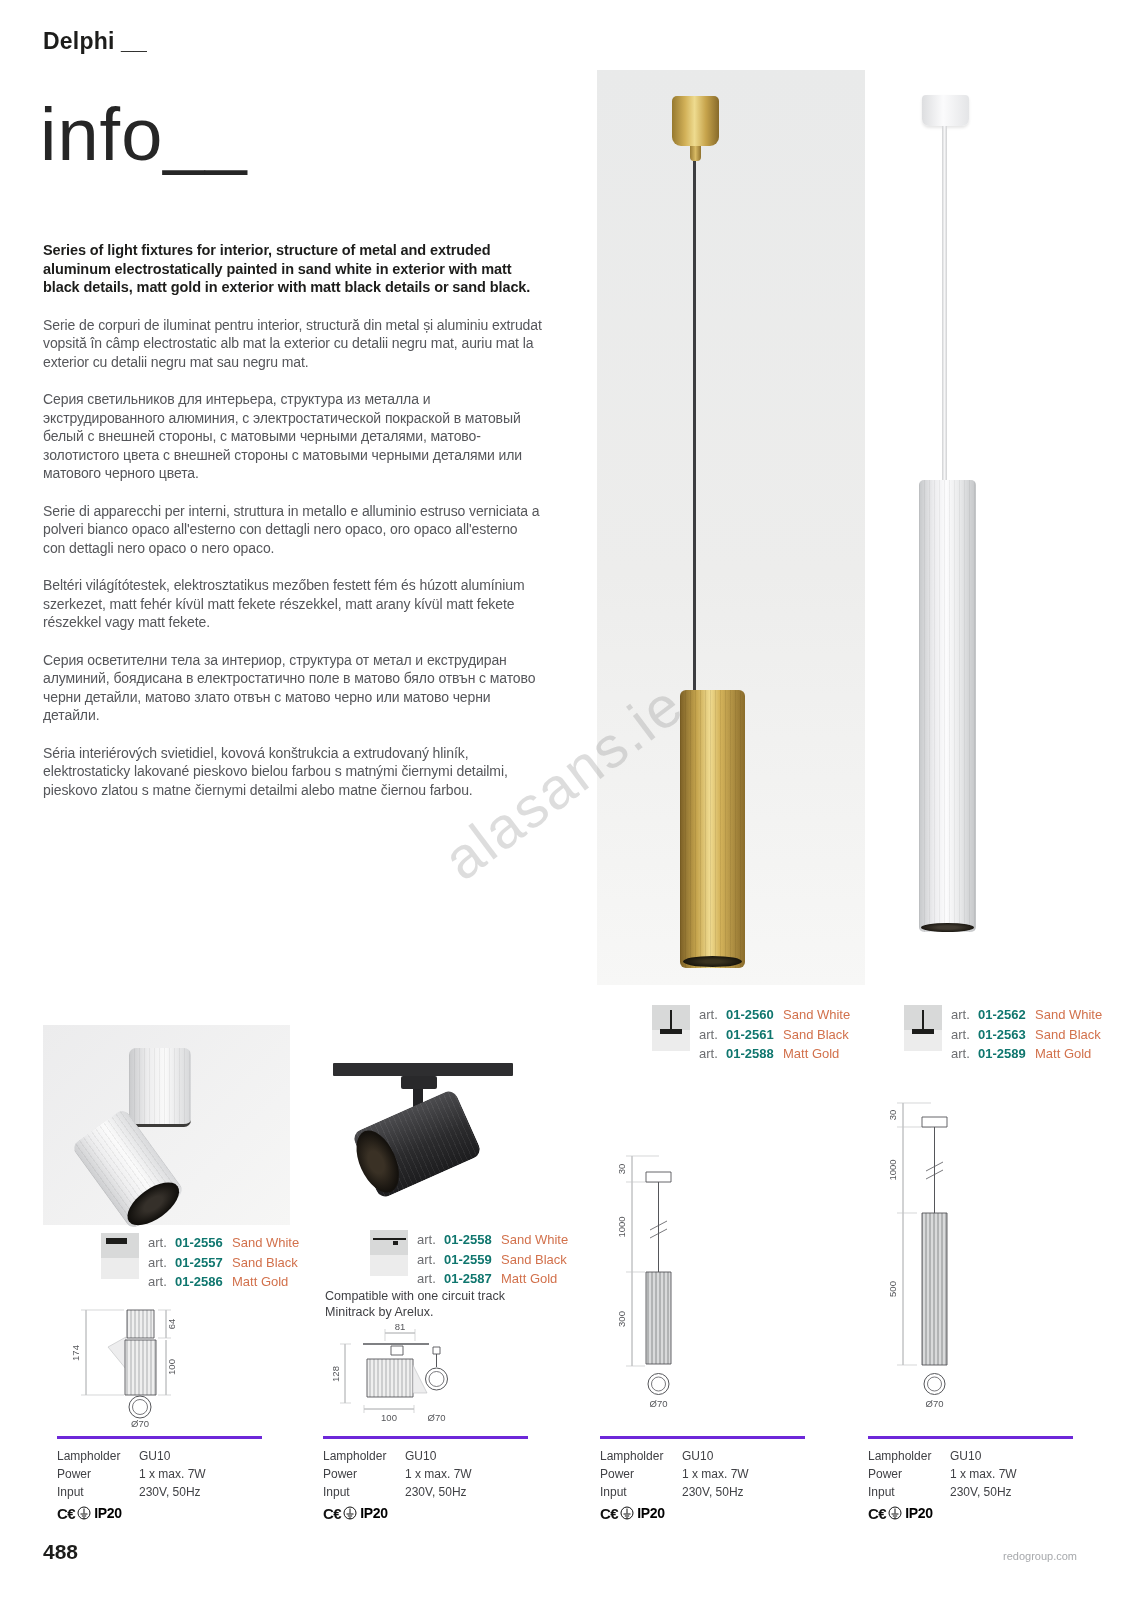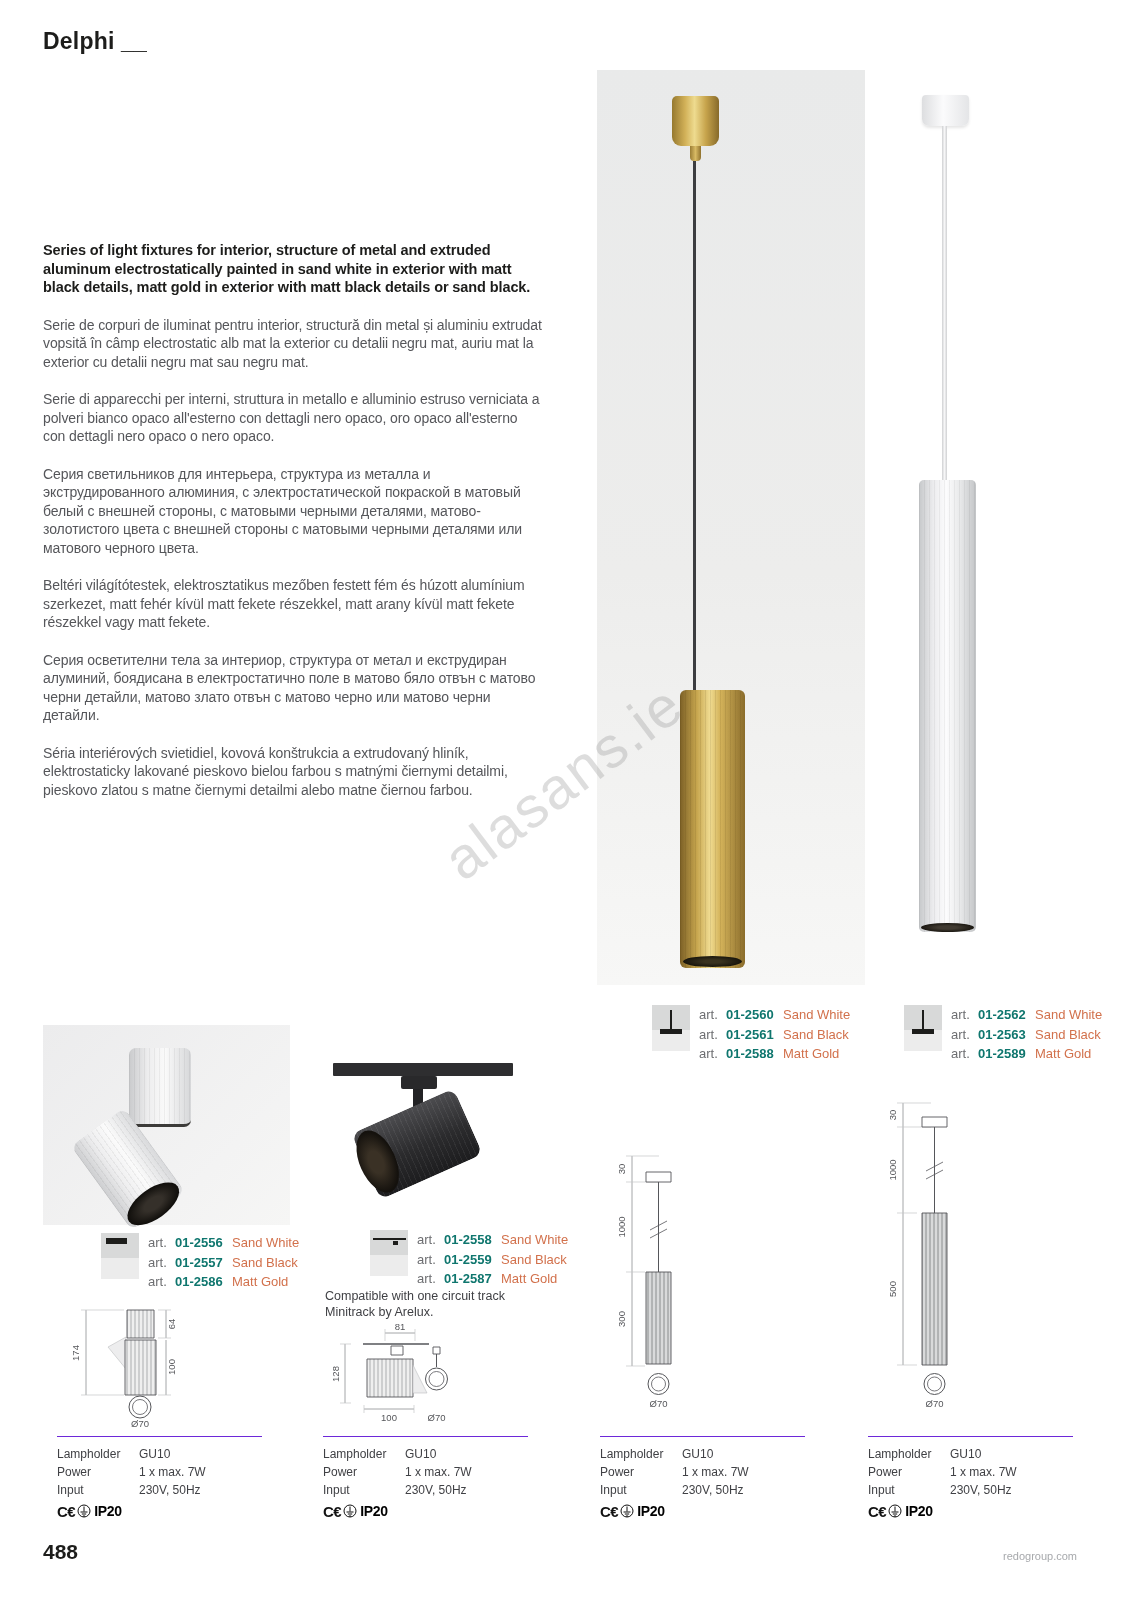--- a/index.html
+++ b/index.html
@@ -86,45 +86,46 @@
   .art-code{width:57px;font-weight:700;color:#0f766e;}
   .art-fin{color:#d2714c;}
   .track-note{position:absolute;left:325px;top:1289px;font-size:12.5px;line-height:15.5px;color:#404145;z-index:6;}
 
   
   .dim{position:absolute;z-index:4;}
   .dim text{font-family:"Liberation Sans",sans-serif;font-size:9.5px;fill:#55565a;}
   .dim line,.dim rect,.dim circle,.dim polygon,.dim path{vector-effect:non-scaling-stroke;}
 
   
-  .specs{position:absolute;width:205px;border-top:1px solid #6d28d9;padding-top:8px;
+  .specs{position:absolute;width:205px;border-top:3px solid #6d28d9;padding-top:8px;
       font-size:12px;color:#404145;z-index:6;}
   .specs .row{display:flex;line-height:18px;}
   .specs .lbl{width:82px;}
   .cert{display:flex;align-items:center;margin-top:3px;height:18px;}
   .ce{font-size:15px;font-weight:700;letter-spacing:-.5px;color:#111;}
   .earth{margin:0 3px 0 2px;}
   .ip{font-size:14px;font-weight:800;color:#000000;letter-spacing:-.3px;}
 
   
   .page-num{position:absolute;left:43px;top:1540px;font-size:21px;font-weight:700;color:#1d1d1b;}
   .site{position:absolute;right:54px;top:1550px;font-size:11px;color:#a7a9ac;}
 </style>
 </head>
 <body>
 
 <div id="page">
 
   <div class="brand">Delphi __</div>
+  <div class="title">info__</div>
 
   <div class="intro">
     <p class="lead">Series of light fixtures for interior, structure of metal and extruded aluminum electrostatically painted in sand white in exterior with matt black details, matt gold in exterior with matt black details or sand black.</p>
     <p>Serie de corpuri de iluminat pentru interior, structură din metal și aluminiu extrudat vopsită în câmp electrostatic alb mat la exterior cu detalii negru mat, auriu mat la exterior cu detalii negru mat sau negru mat.</p>
+    <p>Серия светильников для интерьера, структура из металла и экструдированного алюминия, с электростатической покраской в матовый белый с внешней стороны, с матовыми черными деталями, матово-золотистого цвета с внешней стороны с матовыми черными деталями или матового черного цвета.</p>
     <p>Serie di apparecchi per interni, struttura in metallo e alluminio estruso verniciata a polveri bianco opaco all'esterno con dettagli nero opaco, oro opaco all'esterno con dettagli nero opaco o nero opaco.</p>
-    <p>Серия светильников для интерьера, структура из металла и экструдированного алюминия, с электростатической покраской в матовый белый с внешней стороны, с матовыми черными деталями, матово-золотистого цвета с внешней стороны с матовыми черными деталями или матового черного цвета.</p>
     <p>Beltéri világítótestek, elektrosztatikus mezőben festett fém és húzott alumínium szerkezet, matt fehér kívül matt fekete részekkel, matt arany kívül matt fekete részekkel vagy matt fekete.</p>
     <p>Серия осветителни тела за интериор, структура от метал и екструдиран алуминий, боядисана в електростатично поле в матово бяло отвън с матово черни детайли, матово злато отвън с матово черно или матово черни детайли.</p>
     <p>Séria interiérových svietidiel, kovová konštrukcia a extrudovaný hliník, elektrostaticky lakované pieskovo bielou farbou s matnými čiernymi detailmi, pieskovo zlatou s matne čiernymi detailmi alebo matne čiernou farbou.</p>
   </div>
 
   <div class="panel-gold">
     <div class="gold-canopy"></div>
     <div class="gold-stem"></div>
     <div class="cable-black"></div>
     <div class="gold-tube"></div>

